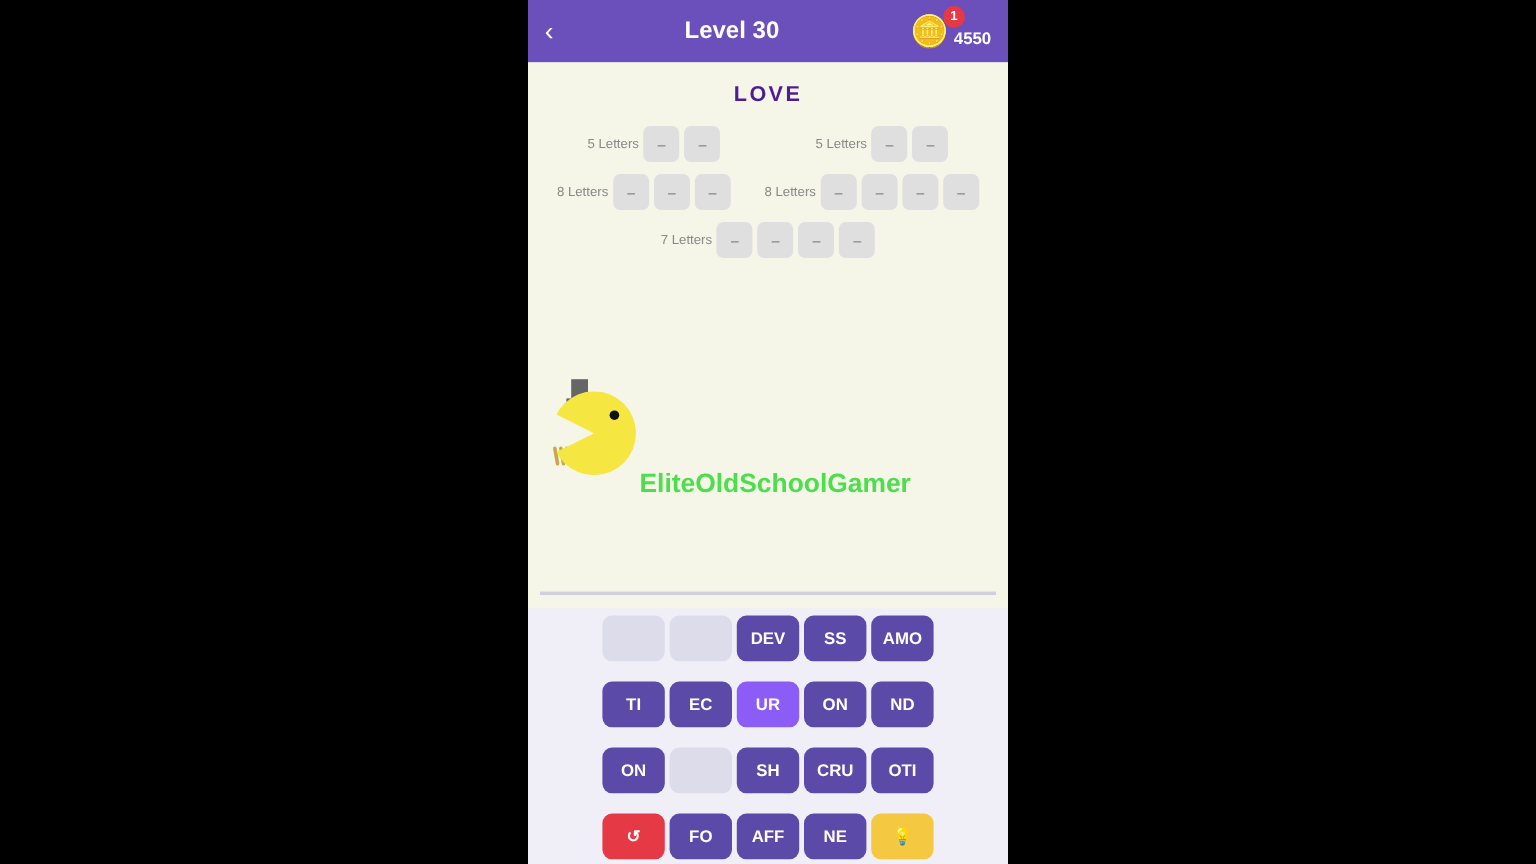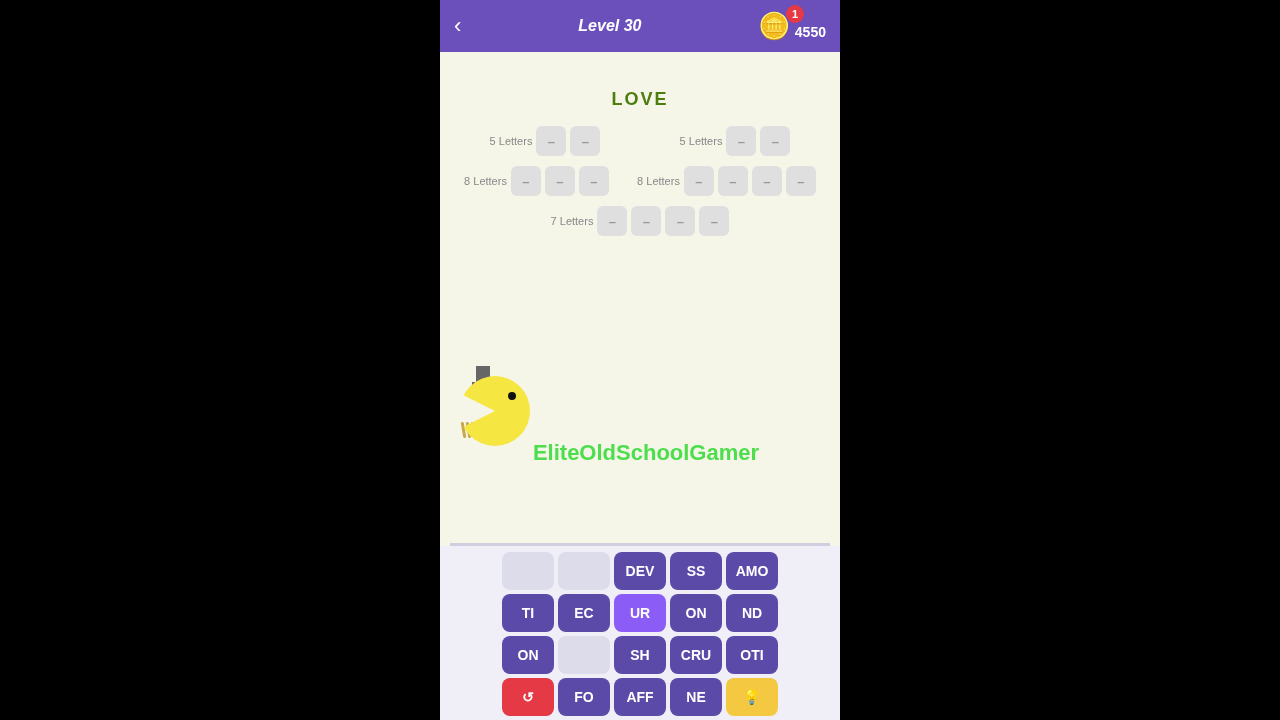--- a/index.html
+++ b/index.html
@@ -33,23 +33,22 @@
     }
     .back-btn {
       color: white;
       font-size: 22px;
       cursor: pointer;
       background: none;
       border: none;
     }
     .level-title {
       color: white;
-      font-size: 16px;
-      font-weight: bold;
-      font-style: italic;
+      font-size: 20px;
+      font-weight: bold;
     }
     .coins-area {
       display: flex;
       align-items: center;
       gap: 4px;
       position: relative;
     }
     .plus-badge {
       background: #e63946;
       color: white;
@@ -80,26 +79,25 @@
       flex: 1;
       background: #f5f5e8;
       display: flex;
       flex-direction: column;
       align-items: center;
       padding: 16px 10px 0;
       position: relative;
       overflow: hidden;
     }
     .category-label {
-      color: #4d7c0f;
+      color: #4c1d95;
       font-size: 18px;
       font-weight: bold;
       letter-spacing: 2px;
       margin-bottom: 16px;
-      margin-top: 21px;
     }
     
     .words-grid {
       width: 100%;
       display: flex;
       flex-direction: column;
       align-items: center;
       gap: 10px;
     }
     .word-row-pair {
@@ -218,22 +216,23 @@
       height: 3px;
       background: #d0cfe0;
       margin-top: auto;
     }
     
     .keyboard-area {
       background: #f0eff8;
       padding: 6px 8px 4px;
       display: flex;
       flex-direction: column;
-      gap: 4px;
+      gap: 17px;
       flex-shrink: 0;
+      margin-top: 11px;
     }
     .key-row {
       display: flex;
       gap: 4px;
       justify-content: center;
     }
     .key-btn {
       background: #5c4aa8;
       color: white;
       border: none;

